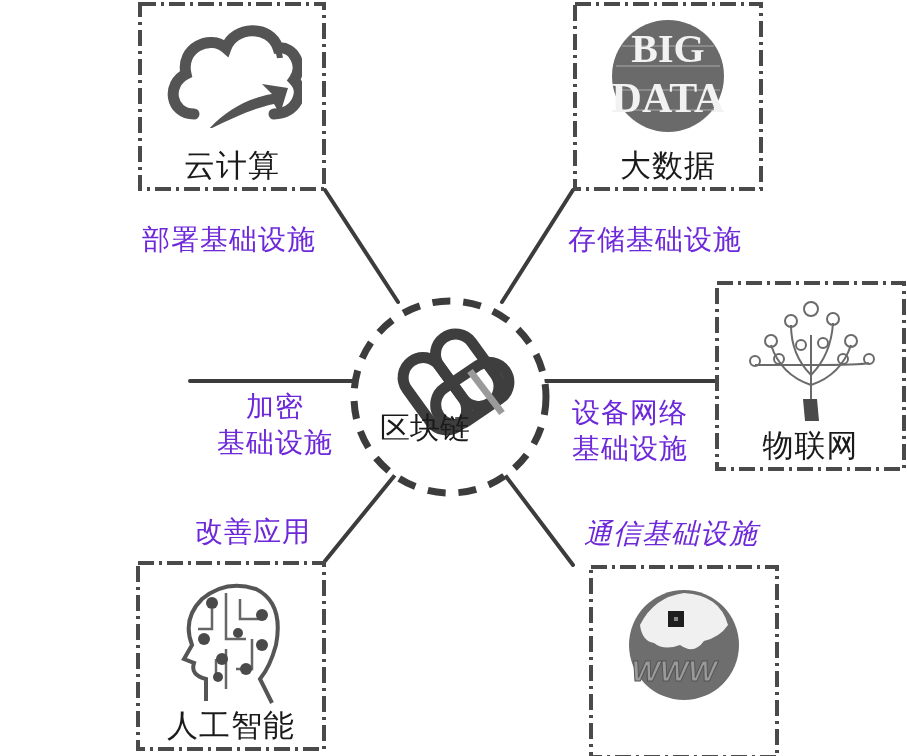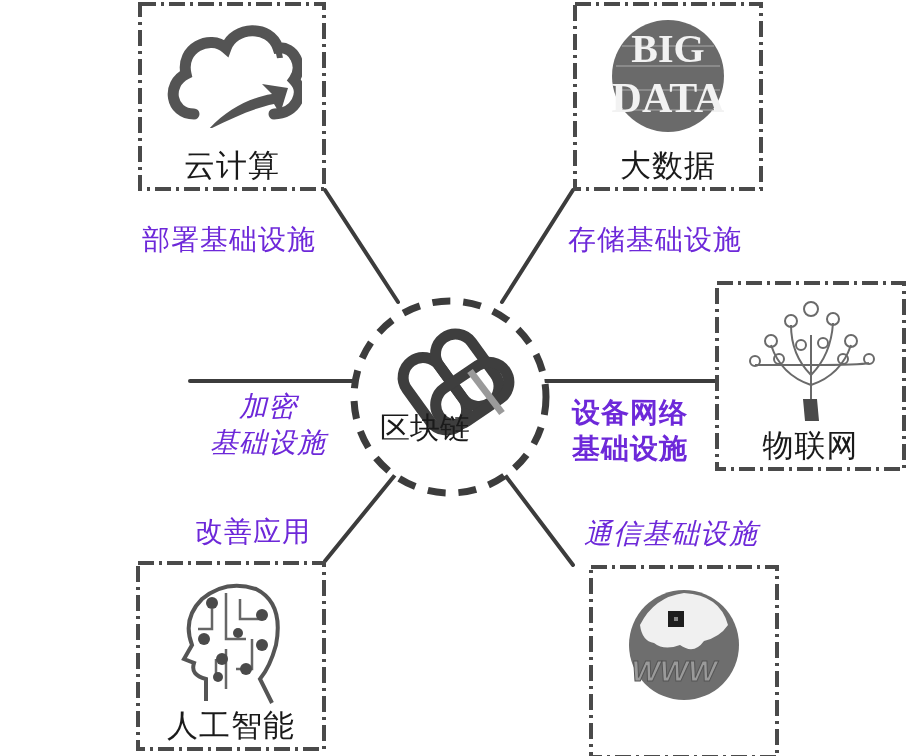--- a/index.html
+++ b/index.html
@@ -146,26 +146,26 @@
       <path d="M16 40 Q30 12 60 8 Q96 10 104 40 Q96 52 80 56 Q70 70 56 60 Q40 66 30 58 Q18 56 16 40 Z" fill="#f0f0f0"></path>
       <rect x="44" y="26" width="16" height="16" fill="#1e1e1e"></rect>
       <rect x="50" y="32" width="4" height="4" fill="#888888"></rect>
       <text x="50" y="96" text-anchor="middle" font-family="Liberation Sans, sans-serif" font-size="30" font-weight="bold" fill="#9a9a9a" stroke="#555" stroke-width="1">WWW</text>
     </svg>
   </div>
 
   <div class="edge-label" style="left:142px;top:222px;">部署基础设施</div>
   <div class="edge-label" style="left:568px;top:222px;">存储基础设施</div>
 
-  <div class="edge-label" style="left:198px;top:389px;width:140px;font-style:italic;">
+  <div class="edge-label" style="left:205px;top:389px;width:140px;">
     <div>加密</div>
     <div>基础设施</div>
   </div>
 
-  <div class="edge-label" style="left:560px;top:395px;width:140px;font-weight:bold;">
+  <div class="edge-label" style="left:560px;top:395px;width:140px;">
     <div>设备网络</div>
     <div>基础设施</div>
   </div>
 
   <div class="edge-label" style="left:195px;top:514px;">改善应用</div>
   <div class="edge-label" style="left:584px;top:516px;font-style:italic;">通信基础设施</div>
 
 </div>
 
 </body></html>

